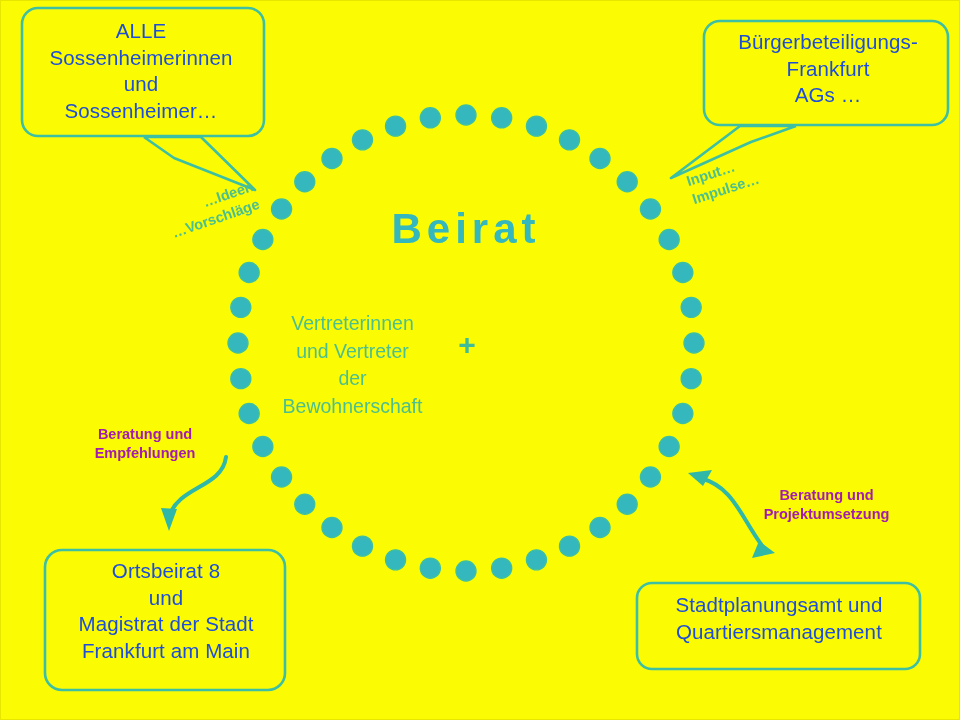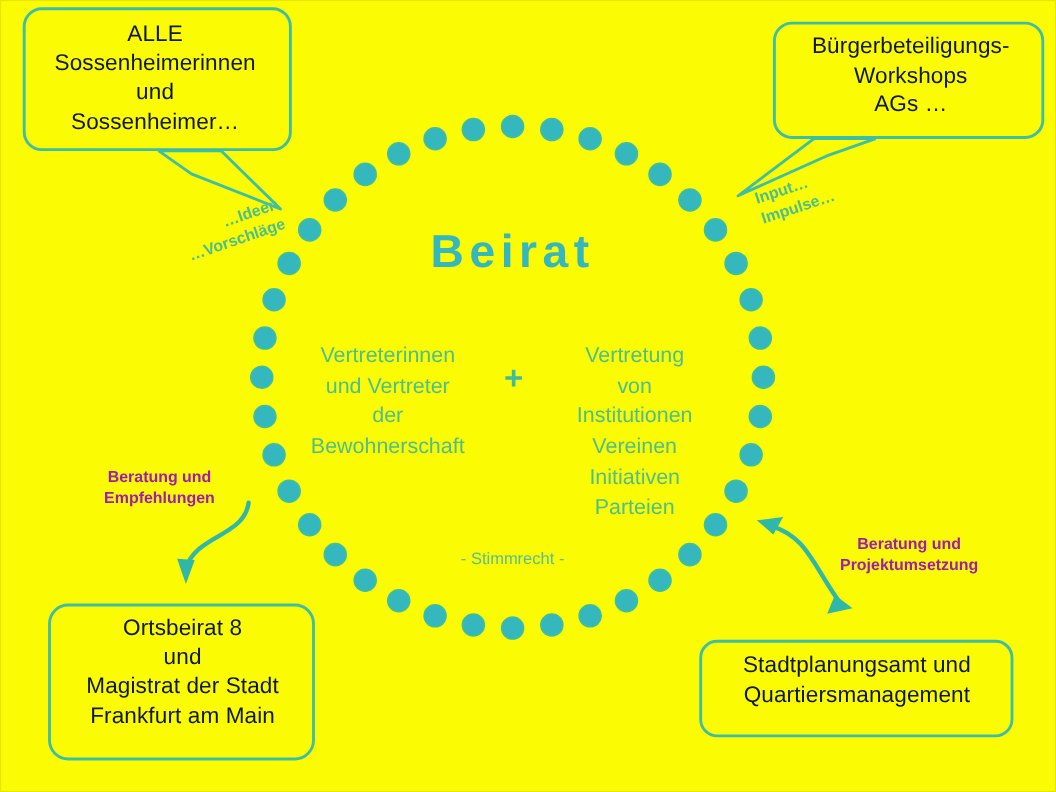--- a/index.html
+++ b/index.html
@@ -28,21 +28,21 @@
   #art {
     position: absolute;
     left: 0; top: 0;
     width: 960px;
     height: 720px;
   }
 
   
   .tb {
     position: absolute;
-    color: #0f172a;
+    color: #1d4ed8;
     text-align: center;
     line-height: 1.30;
     white-space: pre-line;
   }
 
   .bubble-text {
     font-size: 20.5px;
     letter-spacing: .1px;
   }
 
@@ -223,48 +223,41 @@
       <path d="M 775 553 L 752 558 L 759 541 Z" fill="#2fb7a8"></path>
     </g>
   </svg>
 
   <div class="tb bubble-text" id="bubble-tl-text">ALLE
 Sossenheimerinnen
 und
 Sossenheimer…</div>
 
   <div class="tb bubble-text" id="bubble-tr-text">Bürgerbeteiligungs-
-Workshops
+Frankfurt
 AGs …</div>
 
   <div class="tb bubble-text" id="bubble-bl-text">Ortsbeirat 8
 und
 Magistrat der Stadt
 Frankfurt am Main</div>
 
   <div class="tb bubble-text" id="bubble-br-text">Stadtplanungsamt und
 Quartiersmanagement</div>
 
   <div id="col-left">Vertreterinnen
 und Vertreter
 der
 Bewohnerschaft</div>
 
   <div id="beirat">Beirat</div>
 
   <div id="plus">+</div>
 
-  <div id="col-right">Vertretung
-von
-Institutionen
-Vereinen
-Initiativen
-Parteien</div>
-
-  <div id="stimmrecht">- Stimmrecht -</div>
+
 
   <div class="rot-label" id="lbl-ideen">…Ideen
 …Vorschläge</div>
 
   <div class="rot-label" id="lbl-input">Input…
 Impulse…</div>
 
   <div class="side-label" id="lbl-beratung-empf">Beratung und
 Empfehlungen</div>
 

